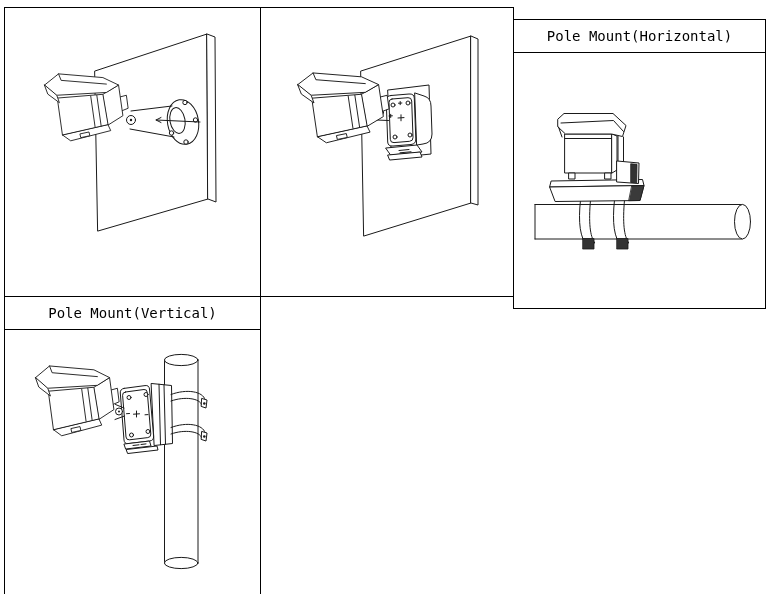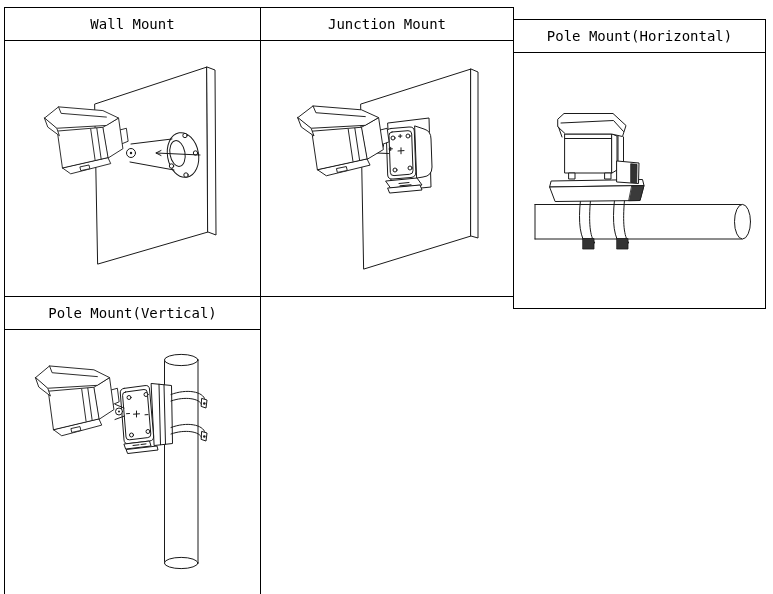--- a/index.html
+++ b/index.html
@@ -40,21 +40,20 @@
         <path d="M3,14 L17,25 L20,33 L7,24 Z"></path>
         <path fill="none" d="M56,26 L61,59 M63,25 L68,58"></path>
         <path fill="none" d="M19,2 L22,9 L74,13"></path>
       </g>
     </defs>
   </svg>
 
   <div class="grid">
 
     <div class="cell cell-wall">
-      <div class="cell-header">Wall Mount</div>
       <div class="cell-body">
         <svg width="100%" height="255" viewBox="0 0 255 255" stroke="#1a1a1a" stroke-width="1" fill="none" stroke-linejoin="round" stroke-linecap="round">
 
           <path fill="#fff" d="M90,63 L202,26 L203,191 L93,223 Z"></path>
           <path fill="#fff" d="M202,26 L210,29 L211,194 L203,191 Z"></path>
 
           <ellipse fill="#fff" cx="178" cy="114" rx="15.5" ry="22.5" transform="rotate(-10 178 114)"></ellipse>
           <circle fill="#fff" cx="180" cy="94.5" r="2.2"></circle>
           <circle fill="#fff" cx="190.5" cy="112" r="2.2"></circle>
           <circle fill="#fff" cx="181" cy="134" r="2.2"></circle>
@@ -66,21 +65,20 @@
           <path d="M126,103 L167,98 M125,121 L169,129"></path>
           <circle fill="#fff" cx="126" cy="112" r="4.5"></circle>
           <circle fill="#1a1a1a" stroke="none" cx="126" cy="112" r="1.2"></circle>
 
           <use href="#cam" transform="translate(37,64) scale(0.87,0.93)"></use>
         </svg>
       </div>
     </div>
 
     <div class="cell cell-junction">
-      <div class="cell-header">Junction Mount</div>
       <div class="cell-body">
         <svg width="100%" height="255" viewBox="0 0 252 255" stroke="#1a1a1a" stroke-width="1" fill="none" stroke-linejoin="round" stroke-linecap="round">
 
           <path fill="#fff" d="M100,63 L210,28 L210,195 L103,228 Z"></path>
           <path fill="#fff" d="M210,28 L217,31 L217,197 L210,195 Z"></path>
 
           <path fill="#fff" d="M127,82 L168,77 L170,146 L131,150 Z"></path>
 
           <path fill="#fff" d="M154,85 L163,88 Q170,90 170,98 L171,126 Q171,135 162,136 L156,137 Z"></path>
 

